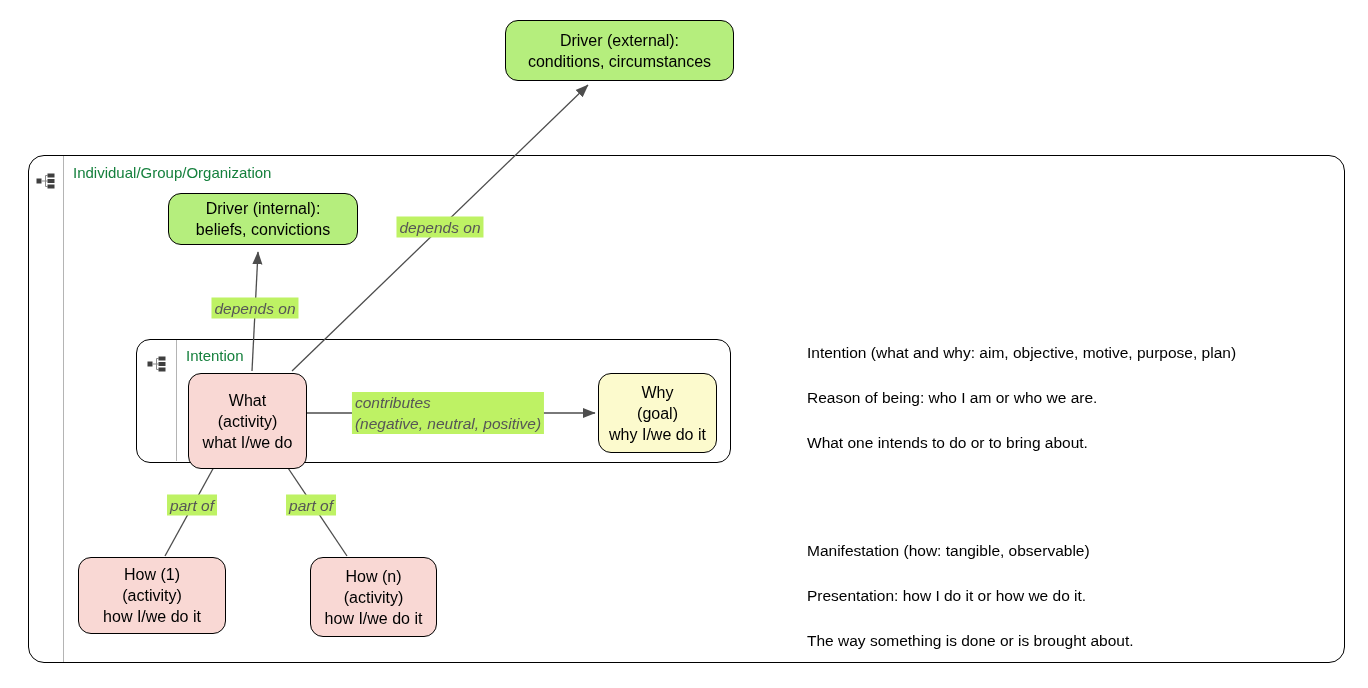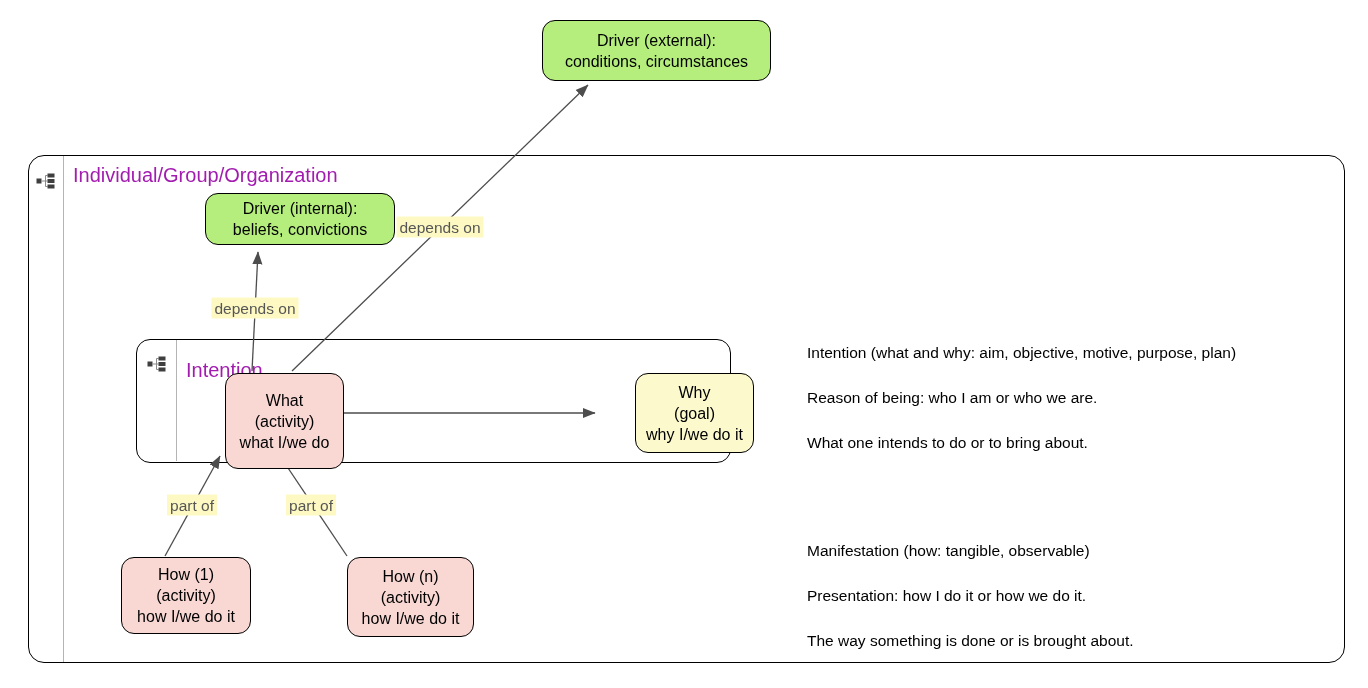--- a/index.html
+++ b/index.html
@@ -6,42 +6,42 @@
   #canvas{
     position:relative;width:1368px;height:688px;background:#ffffff;
     font-family:"Liberation Sans",sans-serif;overflow:hidden;
   }
   
   .group{
     position:absolute;border:1.4px solid #000;border-radius:16px;background:transparent;
     box-sizing:border-box;z-index:1;
   }
   .group-title{
-    position:absolute;font-size:20px;color:#a21caf;white-space:nowrap;z-index:3;
+    position:absolute;font-size:15px;color:#15803d;white-space:nowrap;z-index:3;
   }
   .group-divider{
     position:absolute;width:1px;background:#b4b4b4;z-index:1;
   }
   .group-icon{position:absolute;z-index:3;}
   
   #edges{position:absolute;left:0;top:0;z-index:2;}
   
   .node{
     position:absolute;border:1.6px solid #000;border-radius:13px;box-sizing:border-box;
     display:flex;align-items:center;justify-content:center;text-align:center;
-    font-size:16px;line-height:21px;color:#000;white-space:pre-line;z-index:3;margin-left:37px;
+    font-size:16px;line-height:21px;color:#000;white-space:pre-line;z-index:3;
   }
   .node.green{background:#b5ee7d;}
   .node.pink{background:#f9d8d4;}
   .node.yellow{background:#fcfacd;}
   
   .edge-label{
-    position:absolute;transform:translate(-50%,-50%);background:#fef9c3;
+    position:absolute;transform:translate(-50%,-50%);background:#bef264;
     color:#565656;font-size:15.5px;line-height:21px;text-align:left;
-    white-space:pre-line;padding:0 3px;z-index:4;
+    white-space:pre-line;padding:0 3px;z-index:4;font-style:italic;
   }
   
   .annotation{
     position:absolute;color:#000;font-size:15.5px;line-height:45px;
     white-space:pre-line;z-index:3;
   }
   .preline{white-space:pre-line;}
 </style>
 </head>
 <body>
@@ -65,21 +65,21 @@
   <div class="group-divider" style="left:176px;top:340px;height:121px;"></div>
   <span class="group-icon" style="left:147px;top:356px;">
     <svg width="19" height="16" viewBox="0 0 19 16">
       <rect x="0.5" y="5.5" width="5" height="5" fill="#3f3f3f"></rect>
       <path d="M5.5,8 H9.5 M9.5,2.5 V13.5 M9.5,2.5 H11.5 M9.5,8 H11.5 M9.5,13.5 H11.5" stroke="#8a8a8a" stroke-width="1" fill="none"></path>
       <rect x="11.5" y="0.5" width="7" height="4" fill="#3f3f3f"></rect>
       <rect x="11.5" y="6" width="7" height="4" fill="#3f3f3f"></rect>
       <rect x="11.5" y="11.5" width="7" height="4" fill="#3f3f3f"></rect>
     </svg>
   </span>
-  <div class="group-title" style="left:186px;top:359px;">Intention</div>
+  <div class="group-title" style="left:186px;top:347px;">Intention</div>
 
   <svg id="edges" width="1368" height="688">
     <defs>
       <marker id="arrow" viewBox="0 0 10 10" refX="9.5" refY="5" markerWidth="13" markerHeight="13" orient="auto-start-reverse" markerUnits="userSpaceOnUse">
         <path d="M0,1.1 L10,5 L0,8.9 Z" fill="#4d4d4d"></path>
       </marker>
     </defs>
     <g stroke="#4d4d4d" stroke-width="1.3" fill="none">
       <line x1="252" y1="371" x2="258" y2="252" marker-end="url(#arrow)"></line>
       <line x1="292" y1="371" x2="588" y2="85" marker-end="url(#arrow)"></line>
@@ -96,30 +96,32 @@
 beliefs, convictions</div>
 
   <div class="node pink preline" style="left:188px;top:373px;width:119px;height:96px;">What
 (activity)
 what I/we do</div>
 
   <div class="node yellow preline" style="left:598px;top:373px;width:119px;height:80px;">Why
 (goal)
 why I/we do it</div>
 
-  <div class="node pink preline" style="left:84px;top:557px;width:130px;height:77px;">How (1)
+  <div class="node pink preline" style="left:78px;top:557px;width:148px;height:77px;">How (1)
 (activity)
 how I/we do it</div>
 
   <div class="node pink preline" style="left:310px;top:557px;width:127px;height:80px;">How (n)
 (activity)
 how I/we do it</div>
 
   <div class="edge-label" style="left:255px;top:308px;">depends on</div>
   <div class="edge-label" style="left:440px;top:227px;">depends on</div>
+  <div class="edge-label" style="left:448px;top:413px;">contributes
+(negative, neutral, positive)</div>
   <div class="edge-label" style="left:192px;top:505px;">part of</div>
   <div class="edge-label" style="left:311px;top:505px;">part of</div>
 
   <div class="annotation" style="left:807px;top:528px;width:520px;">Manifestation (how: tangible, observable)
 Presentation: how I do it or how we do it.
 The way something is done or is brought about.</div>
   <div class="annotation" style="left:807px;top:330px;width:520px;">Intention (what and why: aim, objective, motive, purpose, plan)
 Reason of being: who I am or who we are.
 What one intends to do or to bring about.</div>
 

